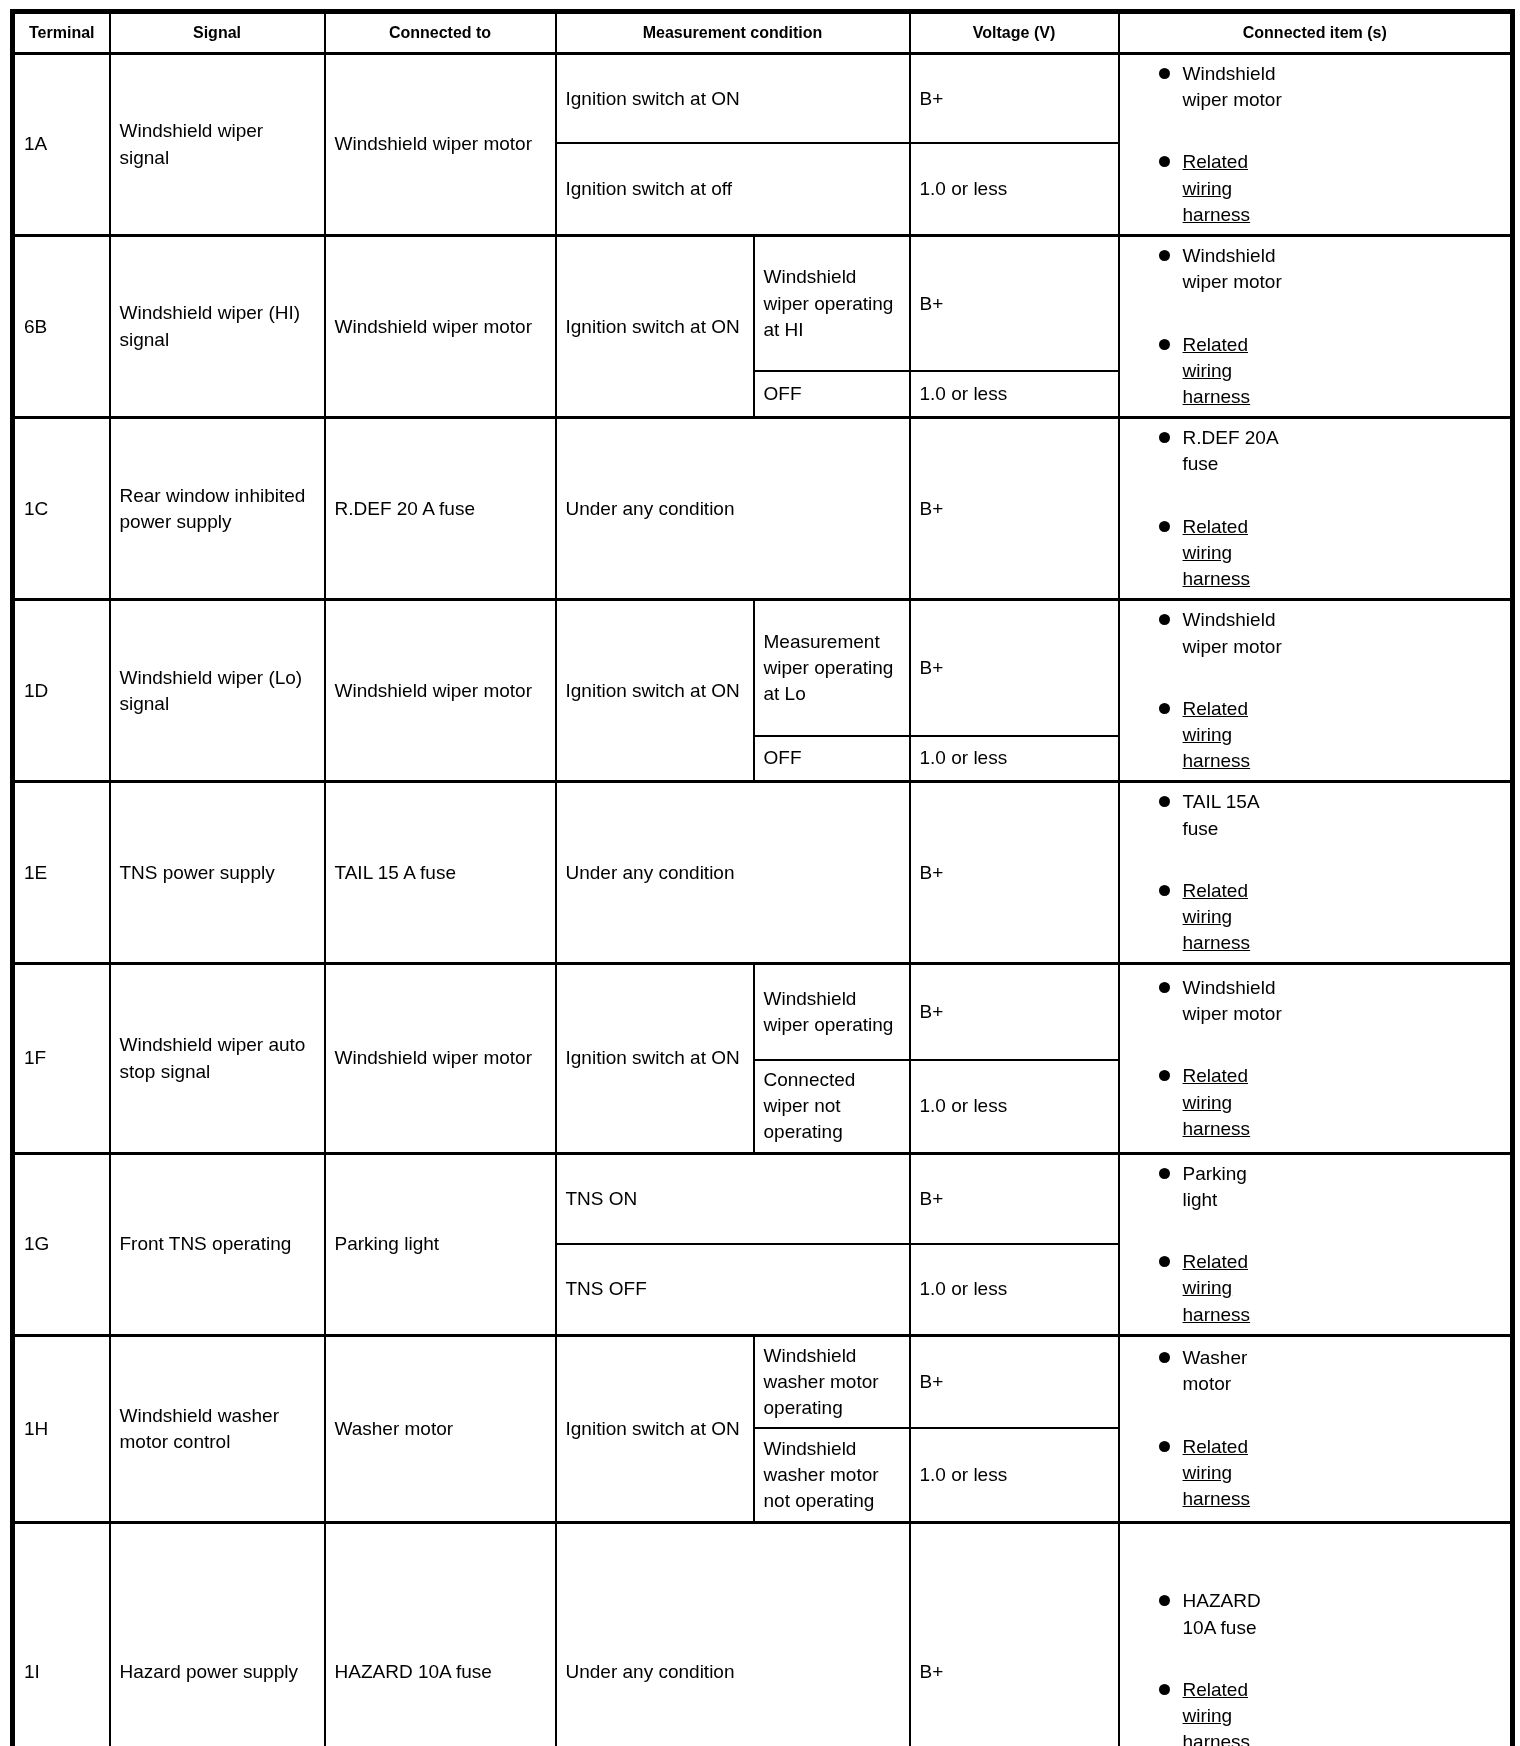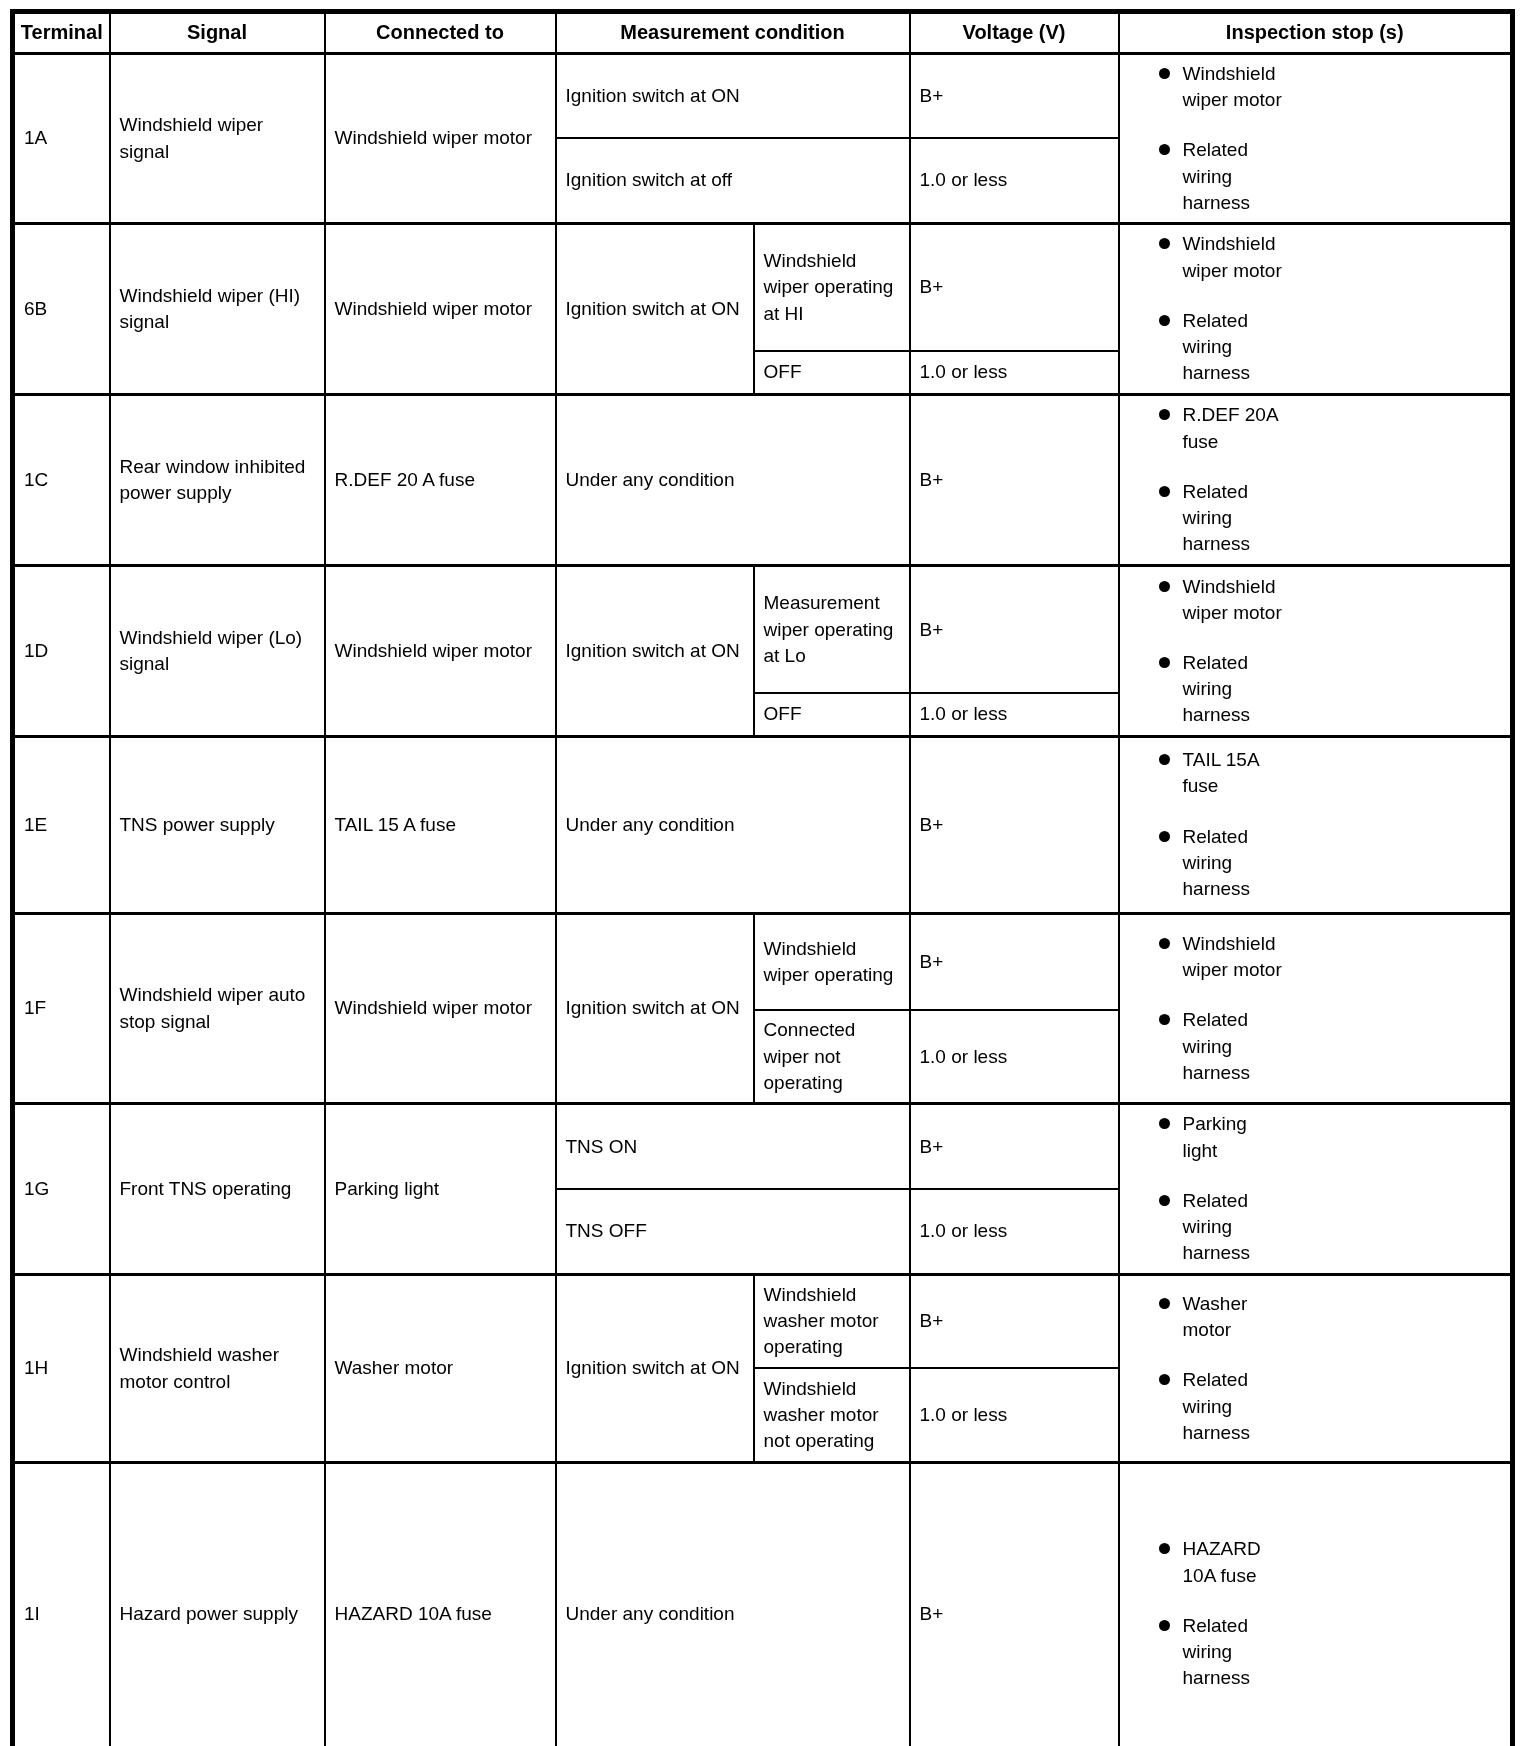--- a/index.html
+++ b/index.html
@@ -14,30 +14,30 @@
     border: 5px solid #000;
   }
   .tv th, .tv td {
     border: 2px solid #000;
     font-size: 19px; line-height: 1.38;
     vertical-align: middle;
     padding: 6px 8px 6px 9px;
     overflow: hidden;
     word-wrap: break-word;
   }
-  .tv thead th { font-weight: bold; text-align: center; font-size: 20px; padding: 4px; }
+  .tv thead th { font-weight: bold; text-align: center; font-size: 16px; padding: 4px; }
   .tv tbody { border-top: 3px solid #000; }
   .c-term { padding-left: 6px; }
   .c-sig  { padding-right: 37px; margin-left: 43px; }
   .c-con  { padding-right: 40px; }
   .c-cond { padding-right: 36px; }
   .c-sub  { padding-right: 28px; }
   .c-insp { vertical-align: top; padding: 12px 8px 8px 12px; }
   .li { display: flex; align-items: flex-start; margin: 0 0 0 30px; }
-  .li + .li { margin-top: 24px; }
+  .li + .li { margin-top: 36px; text-decoration: underline; }
   .bullet {
     flex: 0 0 11px; width: 11px; height: 11px; border-radius: 50%;
     background: #000; margin: 7px 13px 0 0;
   }
   .txt { max-width: 104px; }
 </style>
 </head>
 <body>
 
 <div class="page">
@@ -51,21 +51,21 @@
         <col style="width:209px">
     <col style="width:394px">
   </colgroup>
   <thead>
     <tr style="height:42px">
       <th>Terminal</th>
       <th>Signal</th>
       <th>Connected to</th>
       <th colspan="2">Measurement condition</th>
       <th>Voltage (V)</th>
-      <th>Inspection stop (s)</th>
+      <th>Connected item (s)</th>
     </tr>
   </thead>
 
   <tbody>
     <tr style="height:82px">
       <td class="c-term" rowspan="2">1A</td>
       <td class="c-sig" rowspan="2">Windshield wiper signal</td>
       <td class="c-con" rowspan="2">Windshield wiper motor</td>
       <td class="c-cond" colspan="2">Ignition switch at ON</td>
       <td class="c-volt">B+</td>

